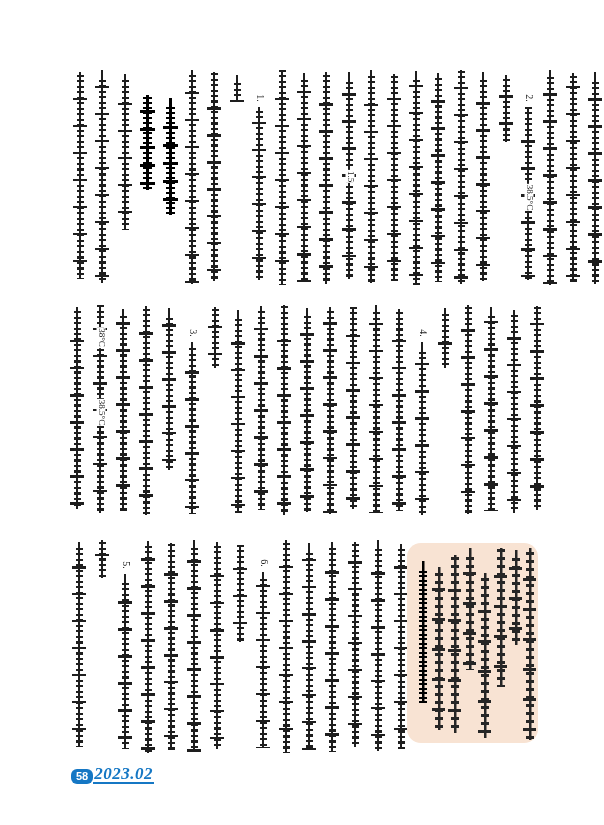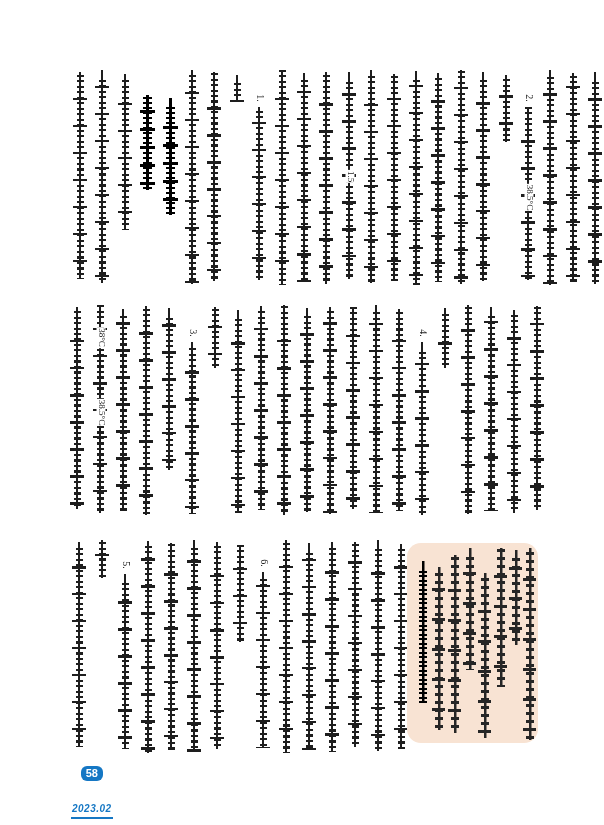--- a/index.html
+++ b/index.html
@@ -58,32 +58,32 @@
     padding:0 1px;
   }
   .num{font-size:10px;}
   .frag{font-size:9px;}
   .callout{
     position:absolute;left:407px;top:543px;width:131px;height:200px;
     border-radius:14px;
   }
   .footer{
     position:absolute;left:71px;top:766px;
-    display:flex;align-items:center;gap:20px;flex-direction:column;
+    display:flex;align-items:flex-end;gap:0;
   }
   .badge{
     color:#fff;
     font-family:"Liberation Sans",sans-serif;
     font-weight:bold;font-size:11px;line-height:15px;
     border-radius:6px;
     padding:0 5px;
   }
   .issue{
-    font-family:Liberation Sans, sans-serif;
-    font-style:italic;font-weight:bold;font-size:10px;line-height:15px;
+    font-family:Liberation Serif, serif;
+    font-style:italic;font-weight:bold;font-size:17px;line-height:15px;
     border-bottom:2px solid;
     padding:0 1px 1px 1px;
     letter-spacing:.5px;
   }
 </style>
 </head>
 <body>
 
 <div class="page">
   <div class="band" id="band-1">

